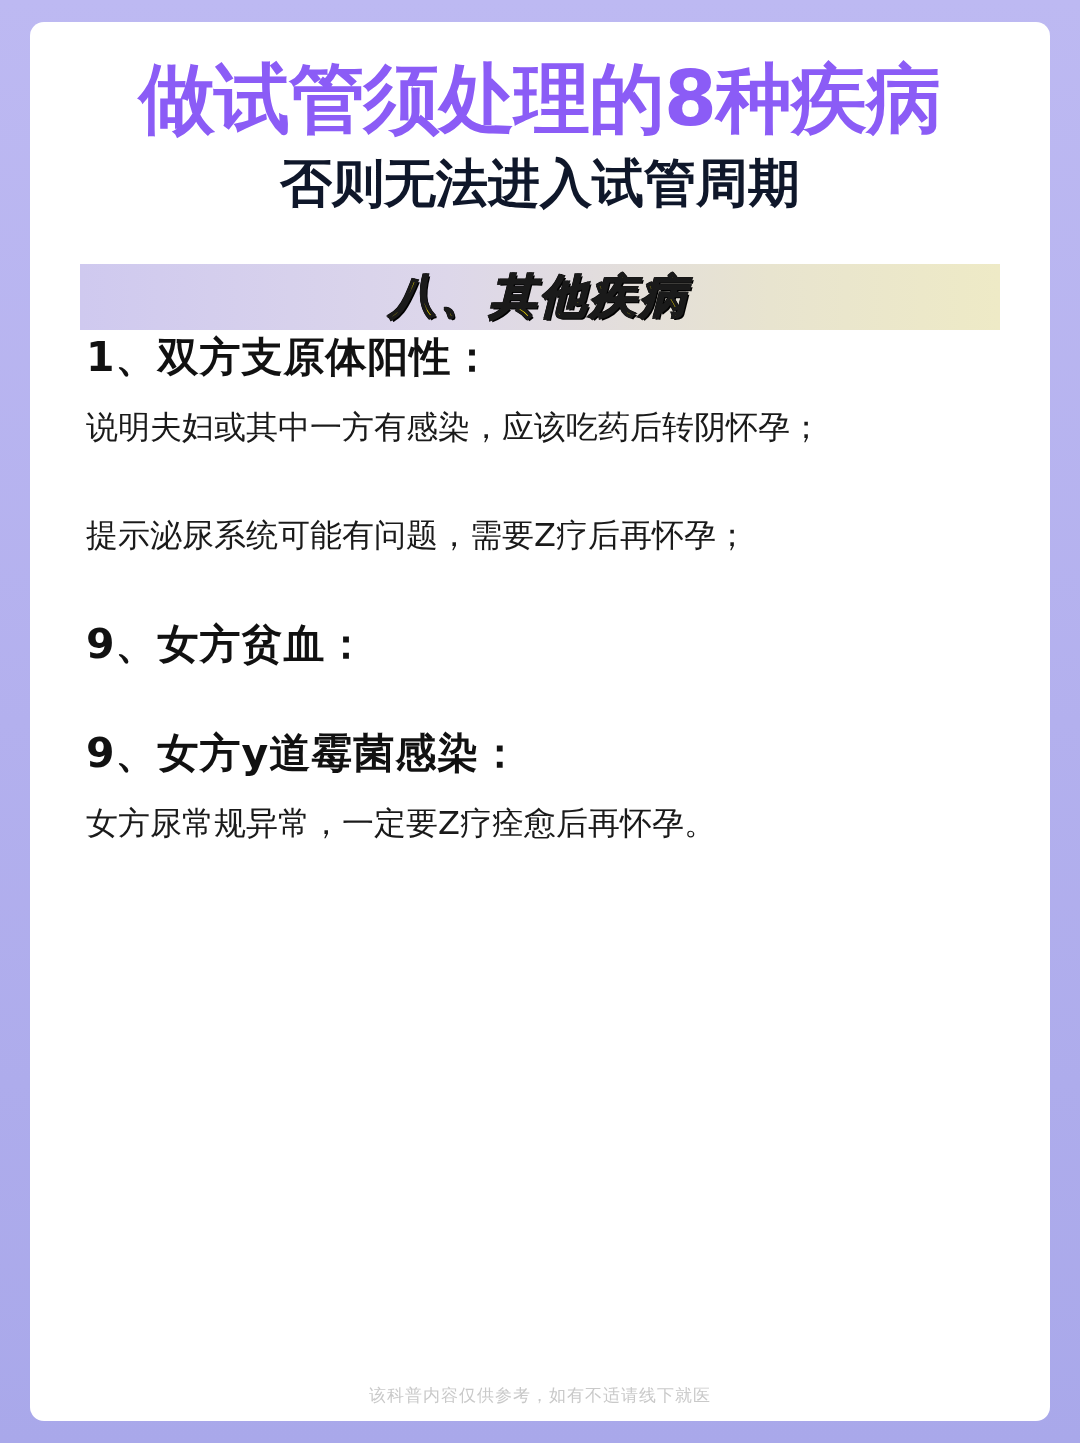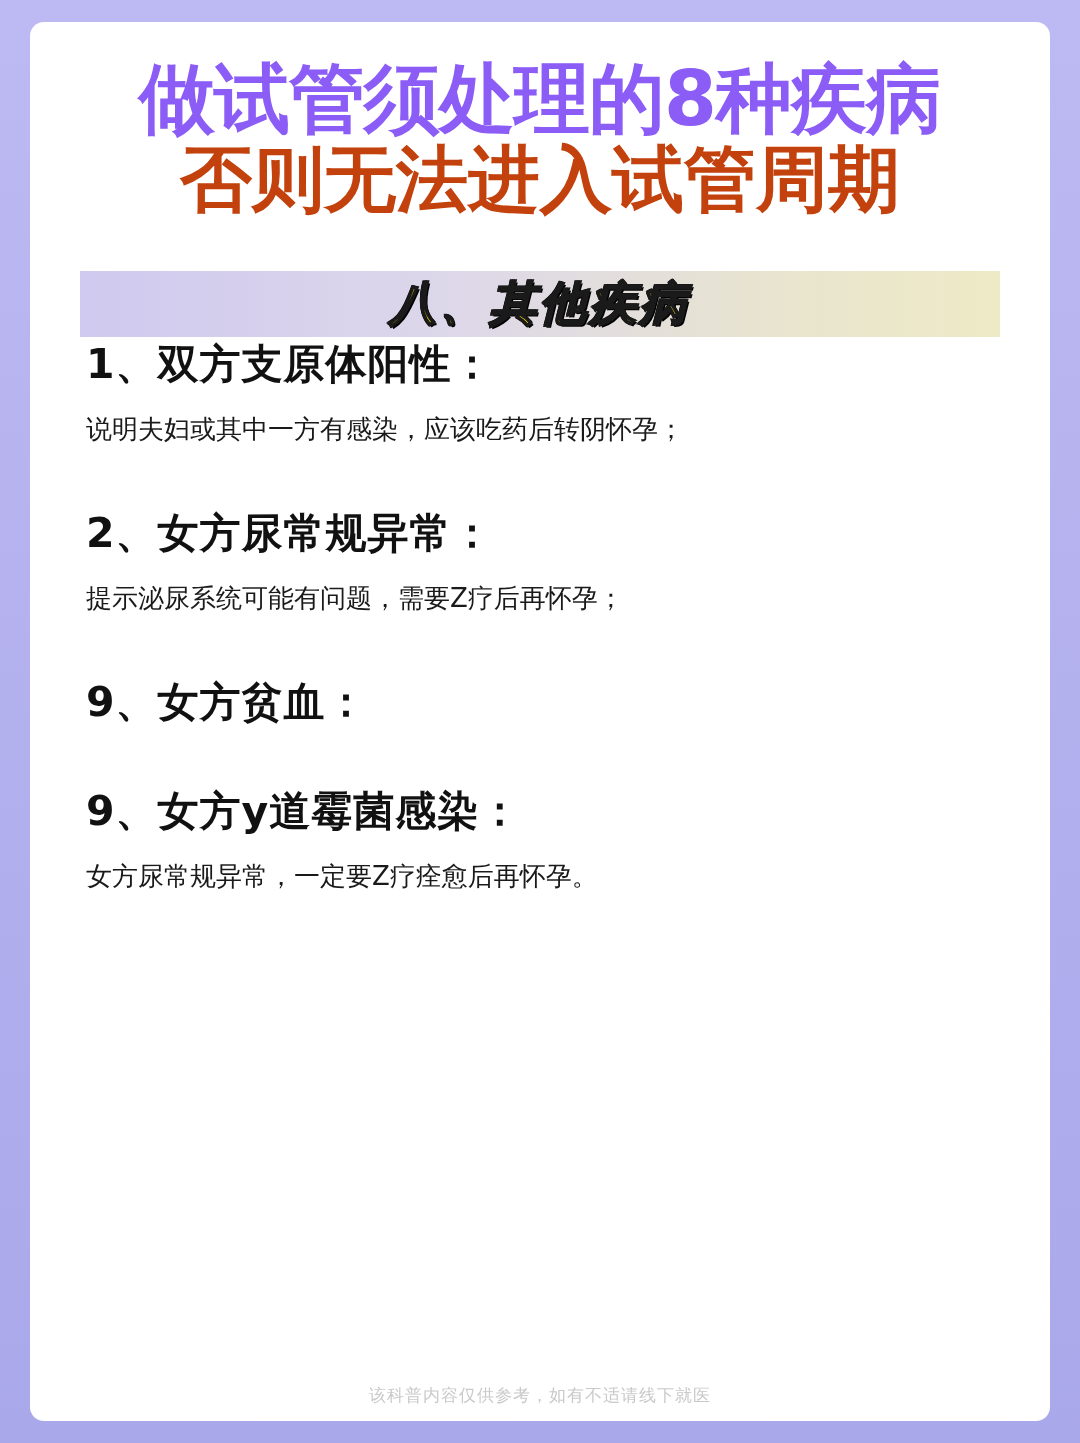--- a/index.html
+++ b/index.html
@@ -35,25 +35,25 @@
     font-size: 76px;
     line-height: 1.08;
     font-weight: 900;
     color: #8b5cf6;
     letter-spacing: -1px;
     text-align: center;
     white-space: nowrap;
     font-family: "DejaVu Sans", "Liberation Sans", sans-serif;
   }
   .title-sub {
-    margin-top: 0;
-    font-size: 72px;
+    margin-top: 15px;
+    font-size: 52px;
     line-height: 1.1;
     font-weight: 900;
-    color: #c2410c;
+    color: #0f172a;
     letter-spacing: 0px;
     text-align: center;
     white-space: nowrap;
     font-family: "DejaVu Sans", "Liberation Sans", sans-serif;
   }
   .section-banner {
     margin: 52px 12px 0 12px;
     height: 66px;
     background: linear-gradient(90deg, #cfc9ef 0%, #ddd7ea 40%, #e8e4cf 75%, #eeeac6 100%);
     display: flex;
@@ -82,21 +82,21 @@
   }
   .item-heading {
     font-size: 41px;
     font-weight: 900;
     color: #111111;
     letter-spacing: 1px;
     margin-bottom: 16px;
     font-family: "DejaVu Sans", "Liberation Sans", sans-serif;
   }
   .item-body {
-    font-size: 26px;
+    font-size: 32px;
     line-height: 1.68;
     color: #1a1a1a;
     letter-spacing: 0px;
     font-family: "DejaVu Sans", "Liberation Sans", sans-serif;
   }
   .footer-note {
     position: absolute;
     left: 0;
     right: 0;
     bottom: 14px;
@@ -122,21 +122,20 @@
     </div>
 
     <div class="items">
 
       <div class="item">
         <div class="item-heading">1、双方支原体阳性：</div>
         <div class="item-body">说明夫妇或其中一方有感染，应该吃药后转阴怀孕；</div>
       </div>
 
       <div class="item">
-        <div class="item-heading">2、女方尿常规异常：</div>
         <div class="item-body">提示泌尿系统可能有问题，需要Z疗后再怀孕；</div>
       </div>
 
       <div class="item">
         <div class="item-heading">9、女方贫血：</div>
       </div>
 
       <div class="item">
         <div class="item-heading">9、女方y道霉菌感染：</div>
         <div class="item-body">女方尿常规异常，一定要Z疗痊愈后再怀孕。</div>

